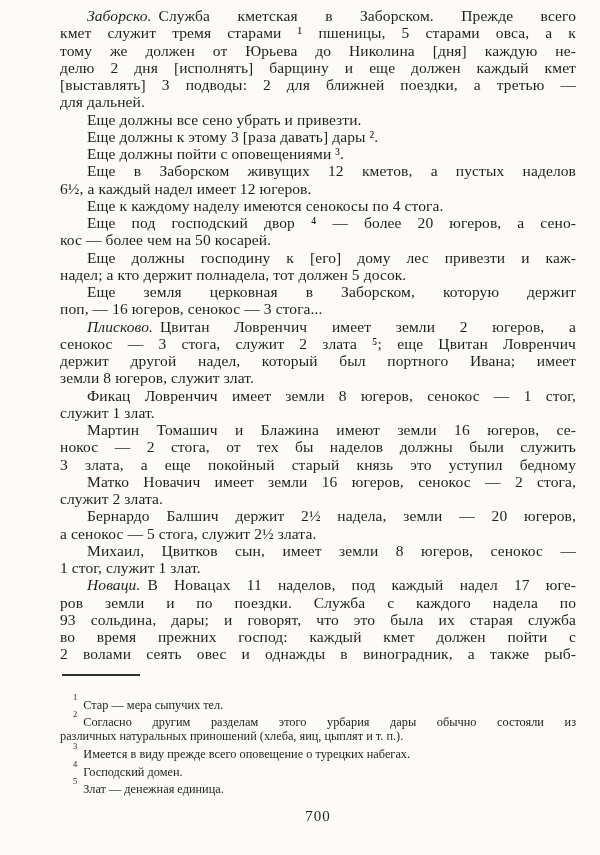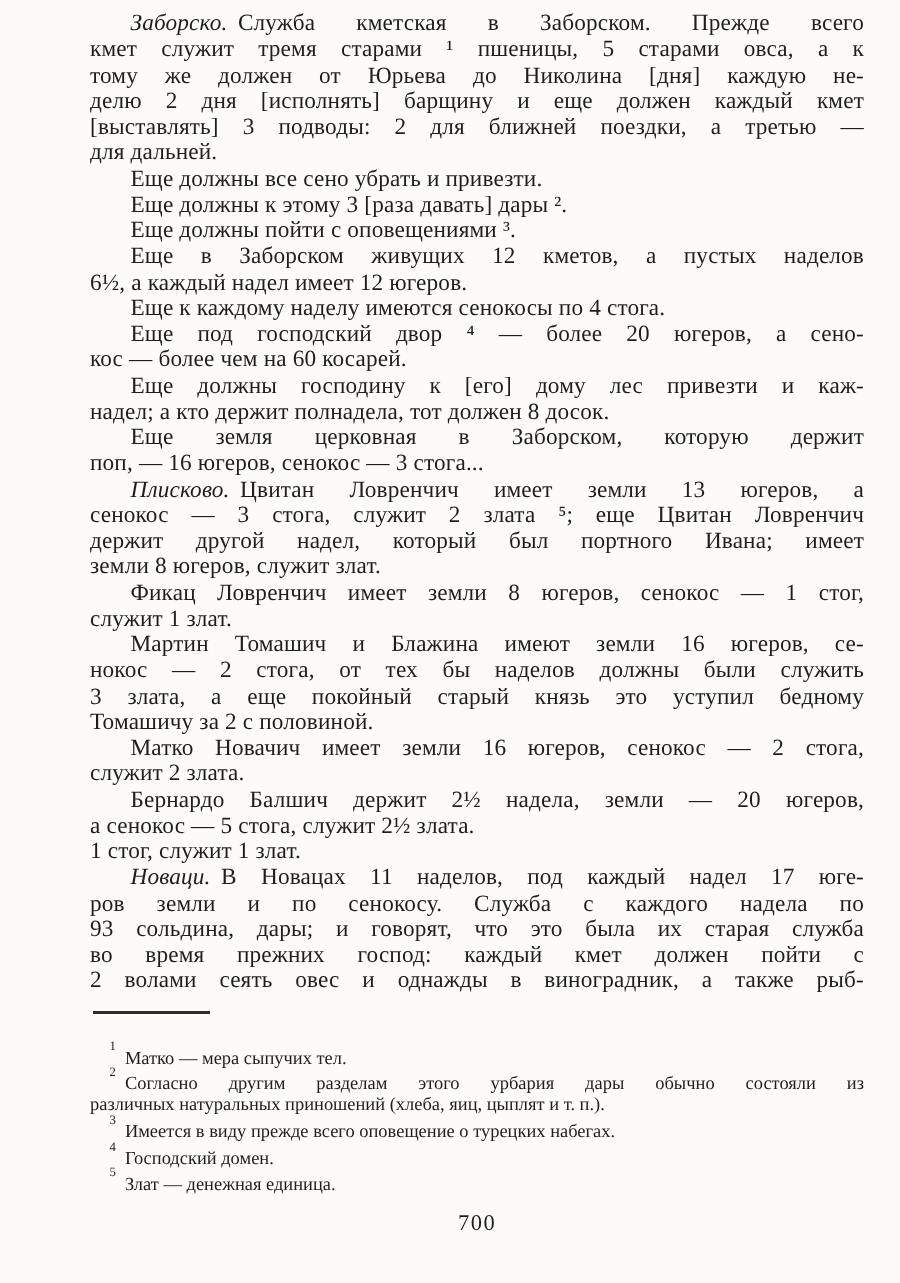--- a/index.html
+++ b/index.html
@@ -54,82 +54,82 @@
         <span class="ln first">Еще в Заборском живущих 12 кметов, а пустых наделов</span>
         <span class="ln end">6½, а каждый надел имеет 12 югеров.</span>
       </p>
 
       <p class="para">
         <span class="ln first end">Еще к каждому наделу имеются сенокосы по 4 стога.</span>
       </p>
 
       <p class="para">
         <span class="ln first">Еще под господский двор ⁴ — более 20 югеров, а сено-</span>
-        <span class="ln end">кос — более чем на 60 косарей.</span>
+        <span class="ln end">кос — более чем на 50 косарей.</span>
       </p>
 
       <p class="para">
         <span class="ln first">Еще должны господину к [его] дому лес привезти и каж-</span>
-        <span class="ln end">надел; а кто держит полнадела, тот должен 8 досок.</span>
+        <span class="ln end">надел; а кто держит полнадела, тот должен 5 досок.</span>
       </p>
 
       <p class="para">
         <span class="ln first">Еще земля церковная в Заборском, которую держит</span>
         <span class="ln end">поп, — 16 югеров, сенокос — 3 стога...</span>
       </p>
 
       <p class="para">
-        <span class="ln first"><i class="lead">Плисково.</i><span>Цвитан Ловренчич имеет земли 13 югеров, а</span></span>
+        <span class="ln first"><i class="lead">Плисково.</i><span>Цвитан Ловренчич имеет земли 2 югеров, а</span></span>
         <span class="ln">сенокос — 3 стога, служит 2 злата ⁵; еще Цвитан Ловренчич</span>
         <span class="ln">держит другой надел, который был портного Ивана; имеет</span>
         <span class="ln end">земли 8 югеров, служит злат.</span>
       </p>
 
       <p class="para">
         <span class="ln first">Фикац Ловренчич имеет земли 8 югеров, сенокос — 1 стог,</span>
         <span class="ln end">служит 1 злат.</span>
       </p>
 
       <p class="para">
         <span class="ln first">Мартин Томашич и Блажина имеют земли 16 югеров, се-</span>
         <span class="ln">нокос — 2 стога, от тех бы наделов должны были служить</span>
         <span class="ln">3 злата, а еще покойный старый князь это уступил бедному</span>
-        <span class="ln end">Томашичу за 2 с половиной.</span>
       </p>
 
       <p class="para">
         <span class="ln first">Матко Новачич имеет земли 16 югеров, сенокос — 2 стога,</span>
         <span class="ln end">служит 2 злата.</span>
       </p>
 
       <p class="para">
         <span class="ln first">Бернардо Балшич держит 2½ надела, земли — 20 югеров,</span>
         <span class="ln end">а сенокос — 5 стога, служит 2½ злата.</span>
       </p>
 
       <p class="para">
+        <span class="ln first">Михаил, Цвитков сын, имеет земли 8 югеров, сенокос —</span>
         <span class="ln end">1 стог, служит 1 злат.</span>
       </p>
 
       <p class="para">
         <span class="ln first"><i class="lead">Новаци.</i><span>В Новацах 11 наделов, под каждый надел 17 юге-</span></span>
-        <span class="ln">ров земли и по сенокосу. Служба с каждого надела по</span>
+        <span class="ln">ров земли и по поездки. Служба с каждого надела по</span>
         <span class="ln">93 сольдина, дары; и говорят, что это была их старая служба</span>
         <span class="ln">во время прежних господ: каждый кмет должен пойти с</span>
         <span class="ln">2 волами сеять овес и однажды в виноградник, а также рыб-</span>
       </p>
 
     </div>
 
     <div class="rule"></div>
 
     <div class="footnotes">
 
       <div>
-        <span class="fnline end fnfirst"><sup class="fnmark">1</sup><span>Матко — мера сыпучих тел.</span></span>
+        <span class="fnline end fnfirst"><sup class="fnmark">1</sup><span>Стар — мера сыпучих тел.</span></span>
       </div>
 
       <div>
         <span class="fnline fnfirst"><sup class="fnmark">2</sup><span>Согласно другим разделам этого урбария дары обычно состояли из</span></span>
         <span class="fnline end">различных натуральных приношений (хлеба, яиц, цыплят и т. п.).</span>
       </div>
 
       <div>
         <span class="fnline end fnfirst"><sup class="fnmark">3</sup><span>Имеется в виду прежде всего оповещение о турецких набегах.</span></span>
       </div>

